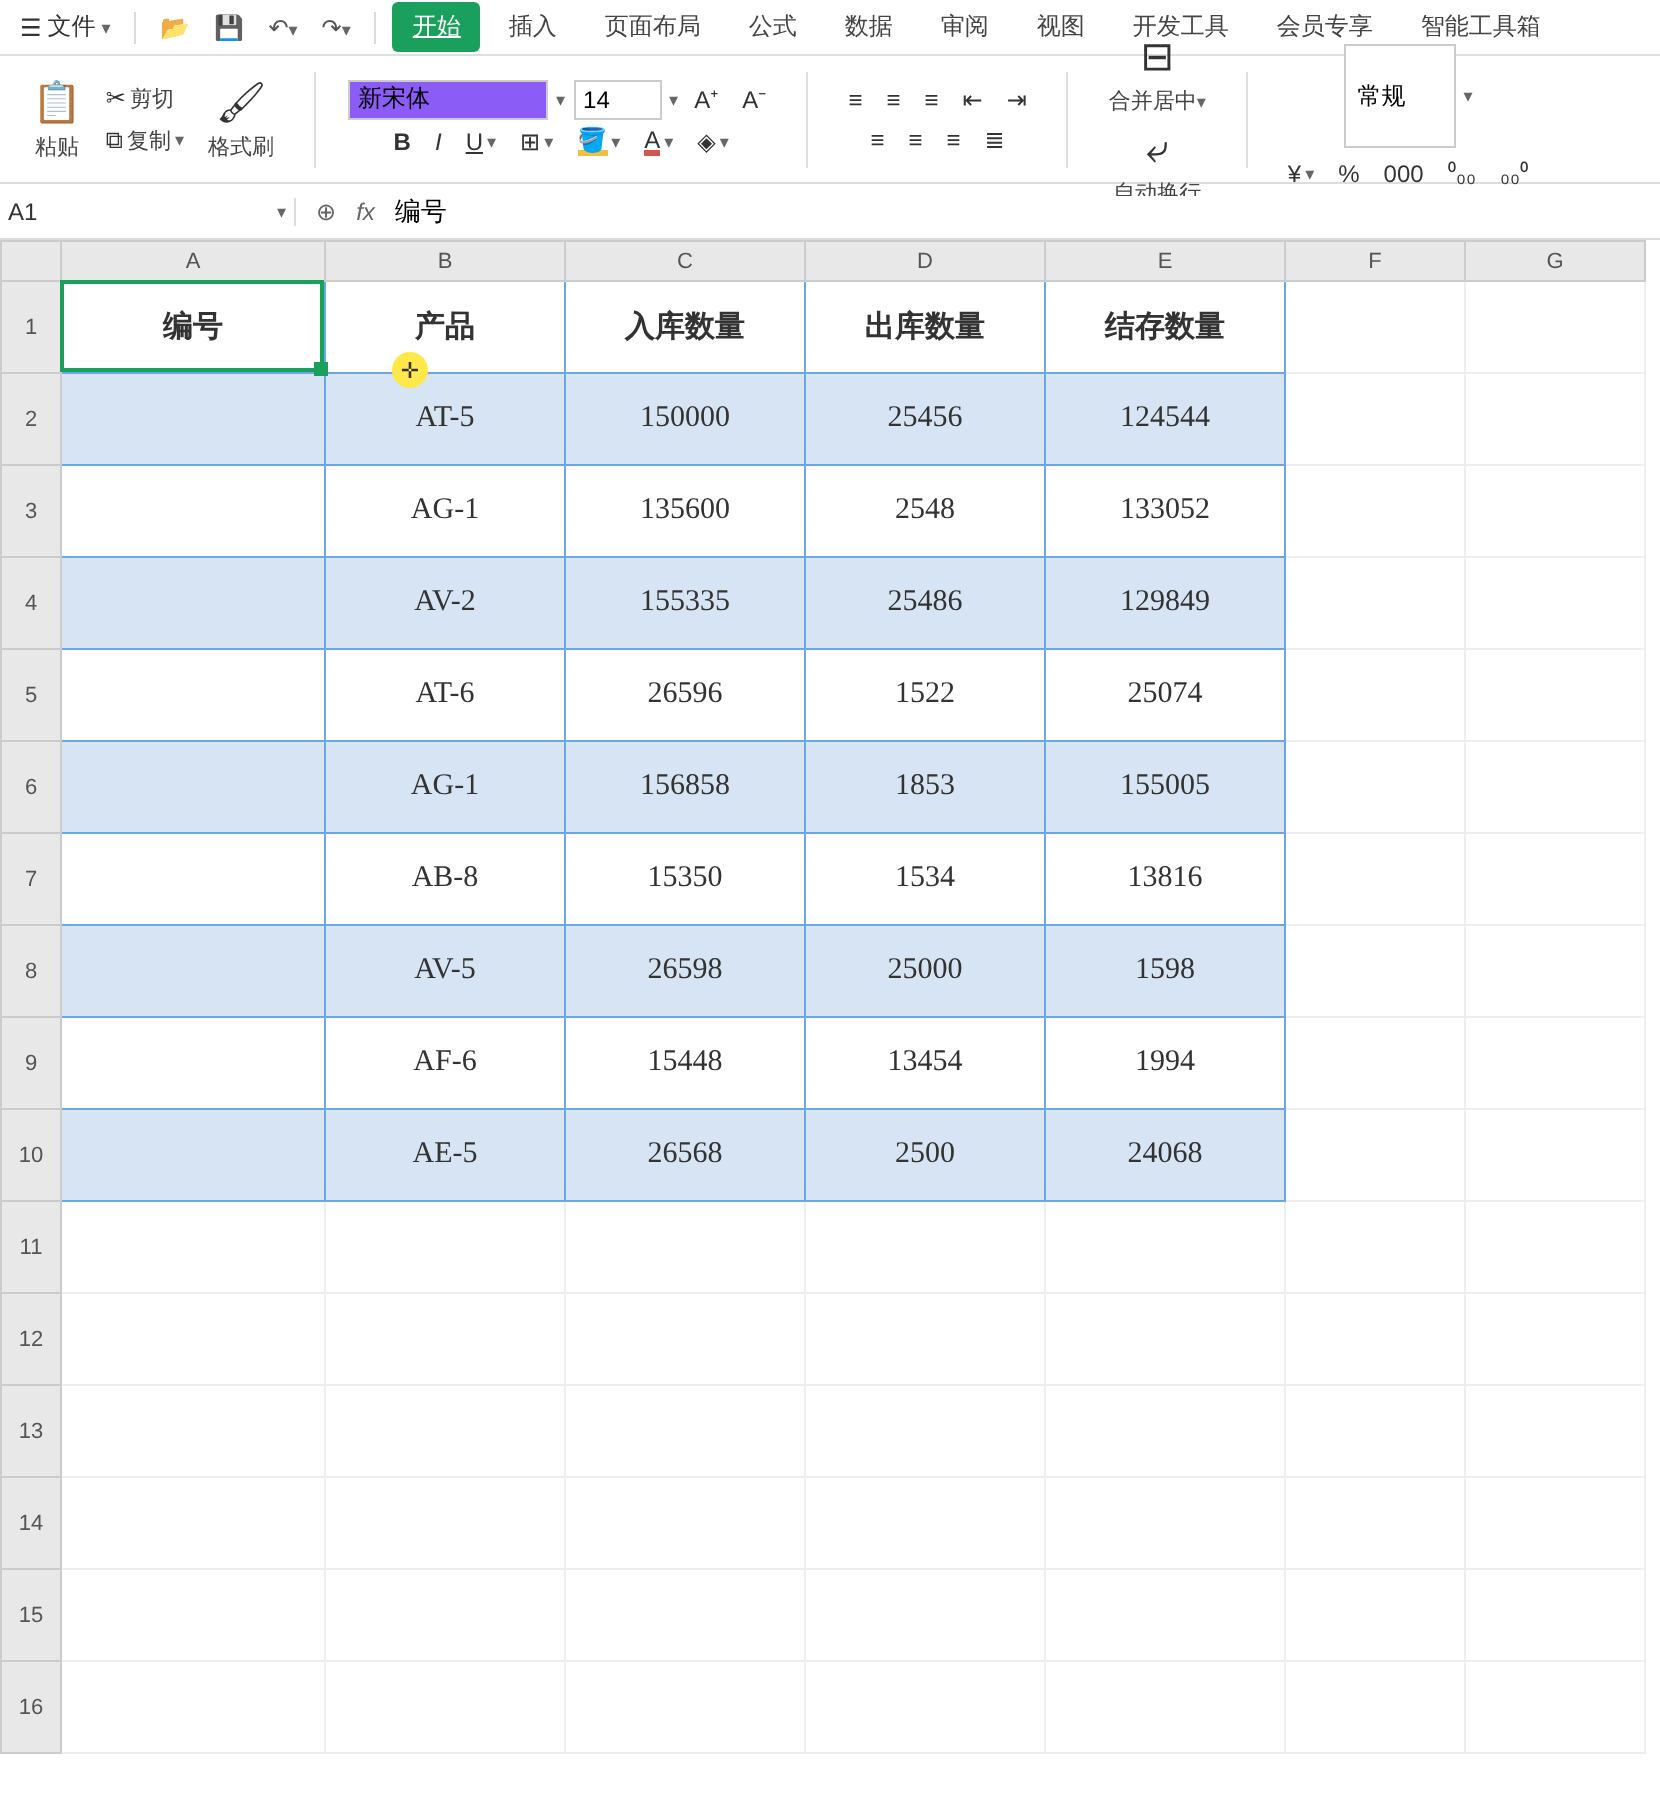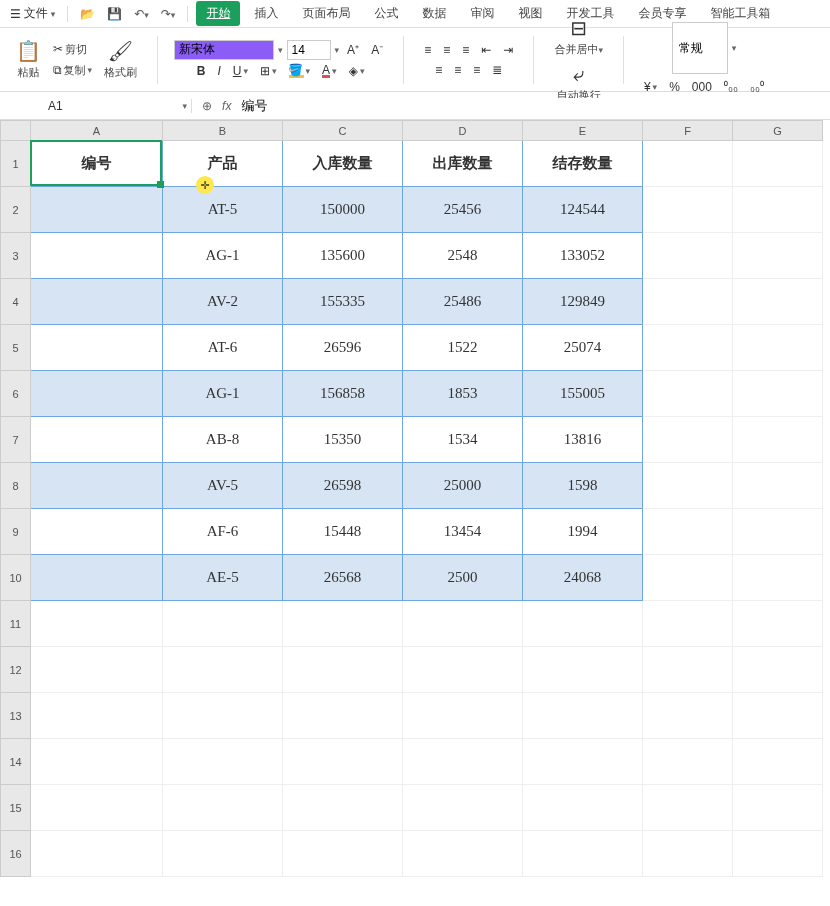--- a/index.html
+++ b/index.html
@@ -21,21 +21,21 @@
 .ribbon .vsep { width: 1px; height: 48px; background: #e0e0e0; margin: 0 6px; }
 .ribbon-btn { padding: 2px 4px; cursor: pointer; display: flex; align-items: center; gap: 2px; }
 .icon-lg { font-size: 20px; }
 .font-select { border: 1px solid #ccc; padding: 2px 4px; font-size: 12px; width: 100px; background: #8b5cf6; }
 .size-select { border: 1px solid #ccc; padding: 2px 4px; font-size: 12px; width: 44px; background: #fff; }
 .dd { font-size: 9px; color: #666; }
 .num-fmt { border: 1px solid #ccc; padding: 18px 6px; font-size: 12px; width: 56px; background: #fff; }
 
 
 .formula-bar { display: flex; align-items: center; height: 28px; border-bottom: 1px solid #ddd; }
-.name-box { width: 148px; border-right: 1px solid #ddd; padding: 0 4px; display: flex; align-items: center; justify-content: space-between; margin-left: 44px; }
+.name-box { width: 148px; border-right: 1px solid #ddd; padding: 0 4px; display: flex; align-items: center; justify-content: space-between; }
 .fx-area { display: flex; align-items: center; gap: 10px; padding: 0 10px; flex: 1; }
 .fx-icon { color: #666; cursor: pointer; }
 .fx-input { border: none; outline: none; font-size: 13px; flex: 1; }
 
 
 .sheet { position: relative; }
 .grid { border-collapse: collapse; table-layout: fixed; }
 .grid th.corner { width: 30px; height: 20px; background: #e8e8e8; border: 1px solid #ccc; }
 .grid th.colhdr { height: 20px; background: #e8e8e8; border: 1px solid #ccc; font-weight: normal; color: #555; font-size: 11px; text-align: center; }
 .grid th.rowhdr { width: 30px; background: #e8e8e8; border: 1px solid #ccc; font-weight: normal; color: #555; font-size: 11px; text-align: center; }

